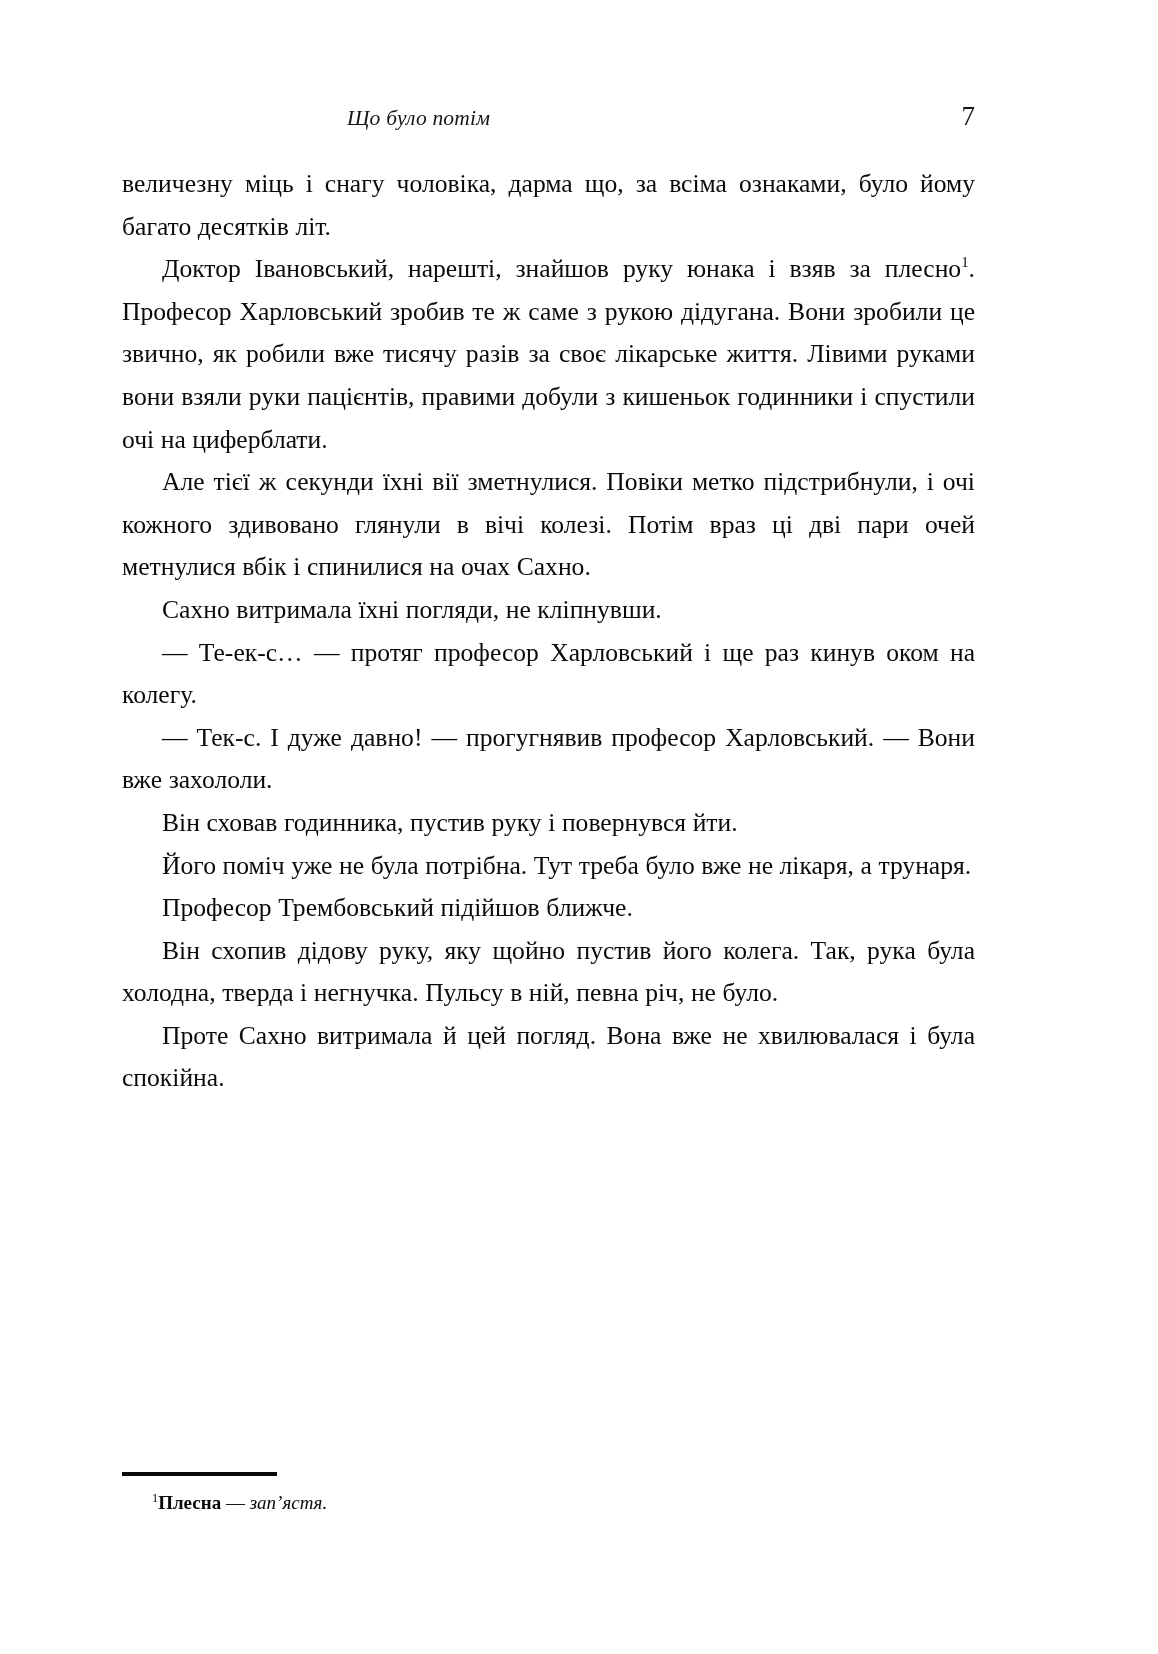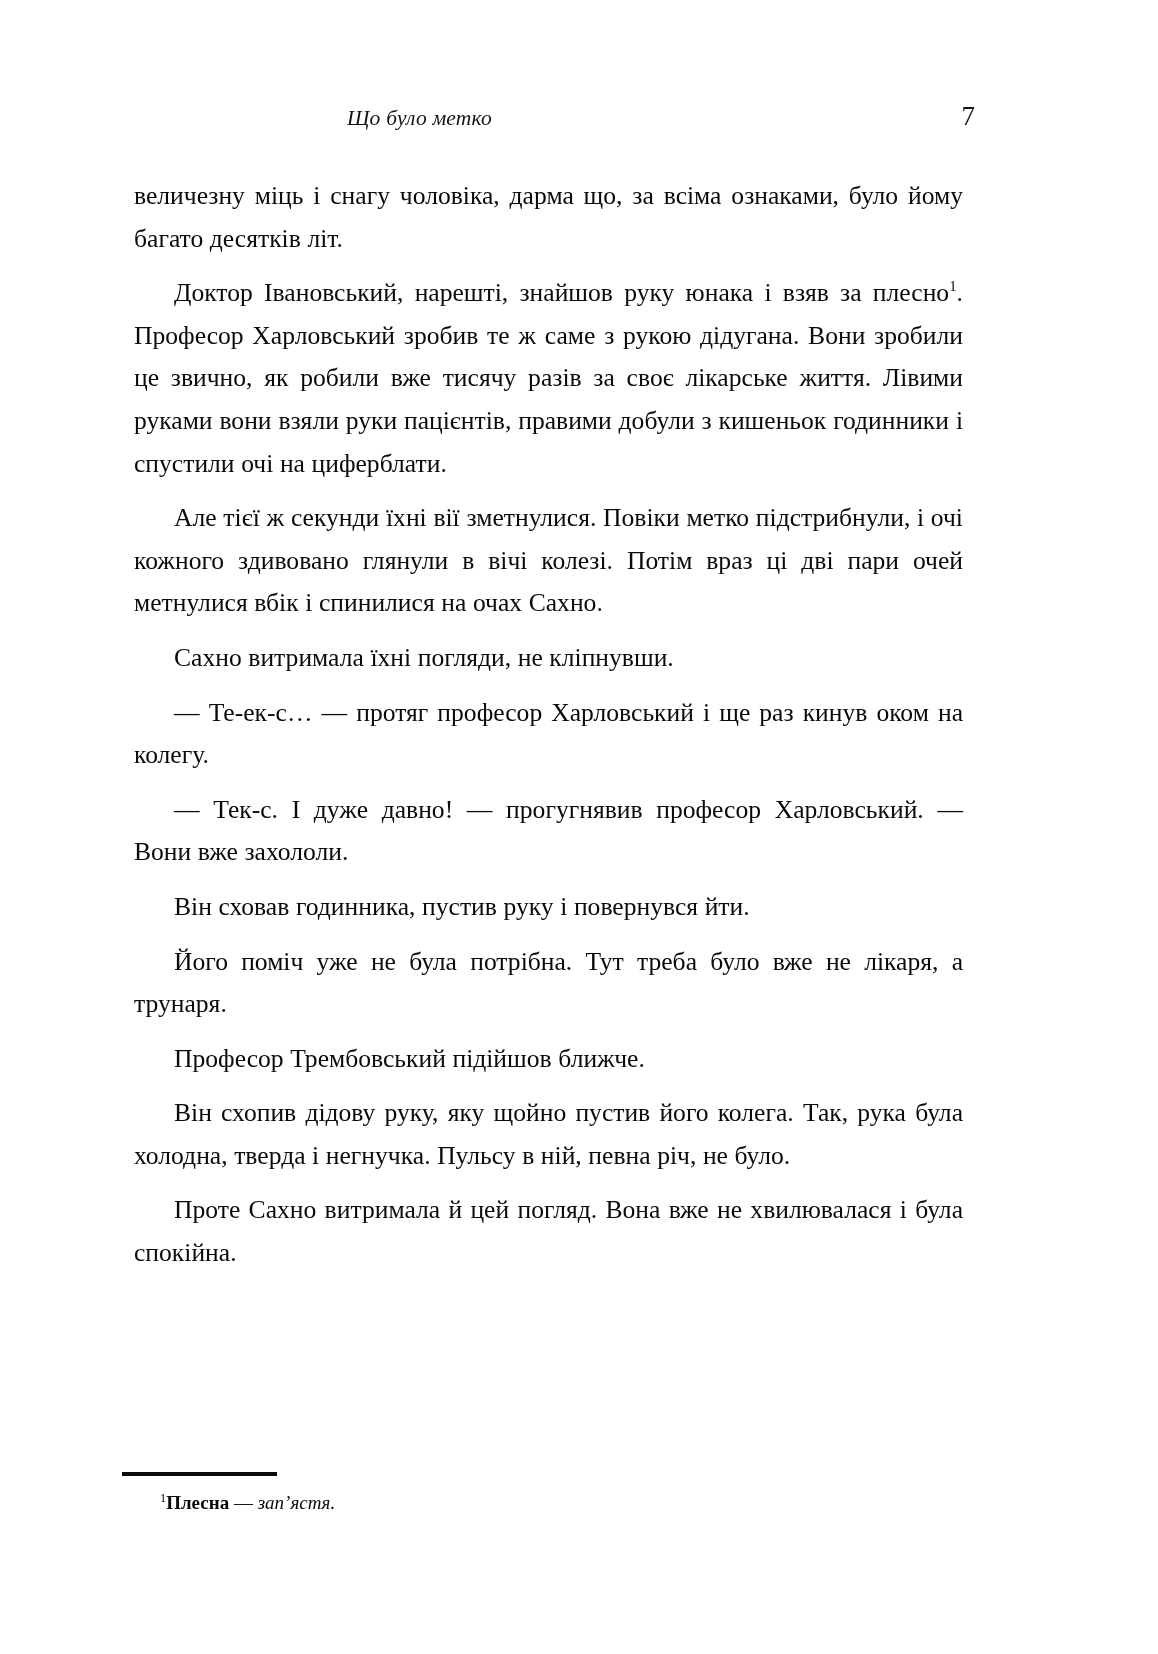--- a/index.html
+++ b/index.html
@@ -51,21 +51,21 @@
 
   
   .text-column {
     position: absolute;
     left: 122px;
     top: 163px;
     width: 853px;
   }
 
   .para {
-    margin: 12px;
+    margin: 0;
     text-align: justify;
     text-justify: inter-word;
     font-size: 25.6px;
     line-height: 42.6px;
     text-indent: 40px;
     hyphens: none;
     word-spacing: 0.2px;
   }
   .para.no-indent { text-indent: 0; }
 
@@ -82,42 +82,42 @@
     top: 1472px;
     width: 853px;
   }
   .footnote-rule {
     width: 155px;
     height: 4px;
     background: #0a0a0a;
     margin: 0 0 14px 0;
   }
   .footnote {
-    margin: 12px;
+    margin: 4px;
     font-size: 19px;
     line-height: 26px;
     text-indent: 26px;
     color: #0a0a0a;
   }
   .footnote sup {
     font-size: 0.65em;
     vertical-align: super;
     line-height: 0;
     font-weight: normal;
   }
   .fn-term { font-weight: bold; }
   .fn-gloss { font-style: italic; }
 </style>
 </head>
 <body>
 
 <div class="page">
 
   <div class="running-head">
-    <span class="rh-title">Що було метко</span>
+    <span class="rh-title">Що було потім</span>
     <span class="rh-folio">7</span>
   </div>
 
   <div class="text-column">
 
     <p class="para no-indent">величезну міць і снагу чоловіка, дарма що, за всіма ознаками, було йому багато десятків літ.</p>
 
     <p class="para"><span>Доктор Івановський, нарешті, знайшов руку юнака і взяв за плесно</span><sup>1</sup><span>. Професор Харловський зробив те ж саме з рукою дідугана. Вони зробили це звично, як робили вже тисячу разів за своє лікарське життя. Лівими руками вони взяли руки пацієнтів, правими добули з кишеньок годинники і спустили очі на циферблати.</span></p>
 
     <p class="para">Але тієї ж секунди їхні вії зметнулися. Повіки метко підстрибнули, і очі кожного здивовано глянули в вічі колезі. Потім враз ці дві пари очей метнулися вбік і спинилися на очах Сахно.</p>

